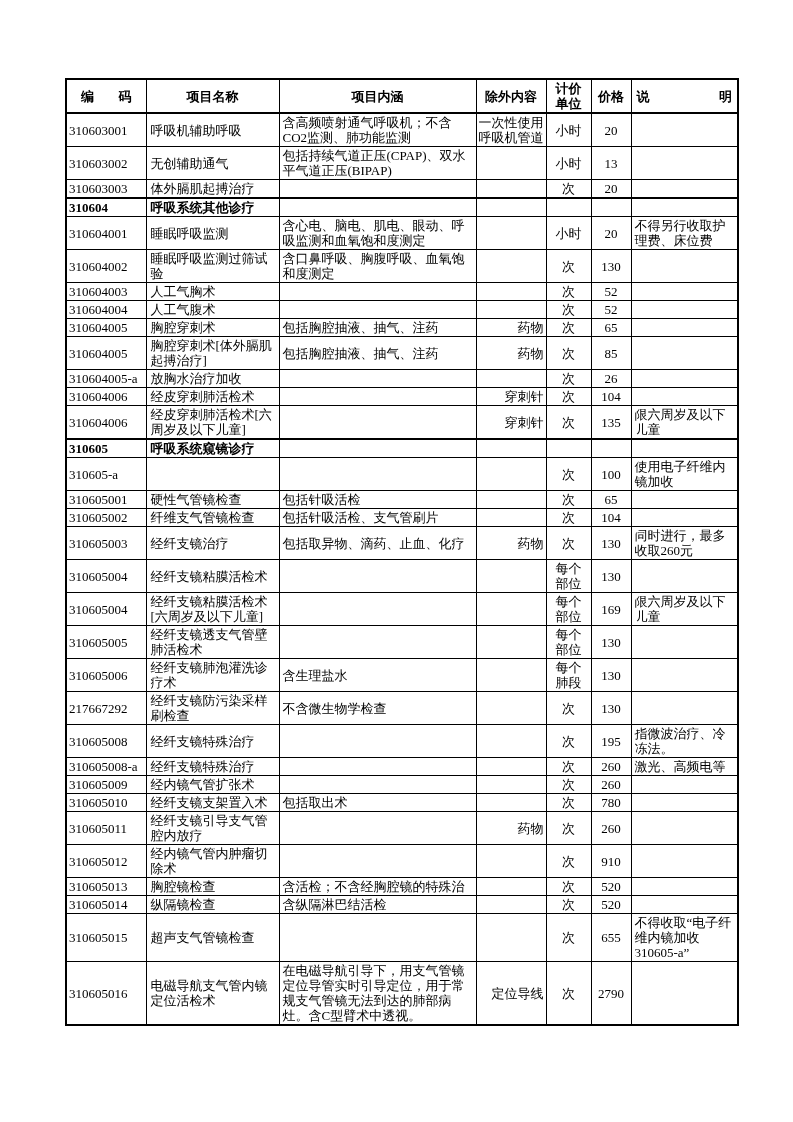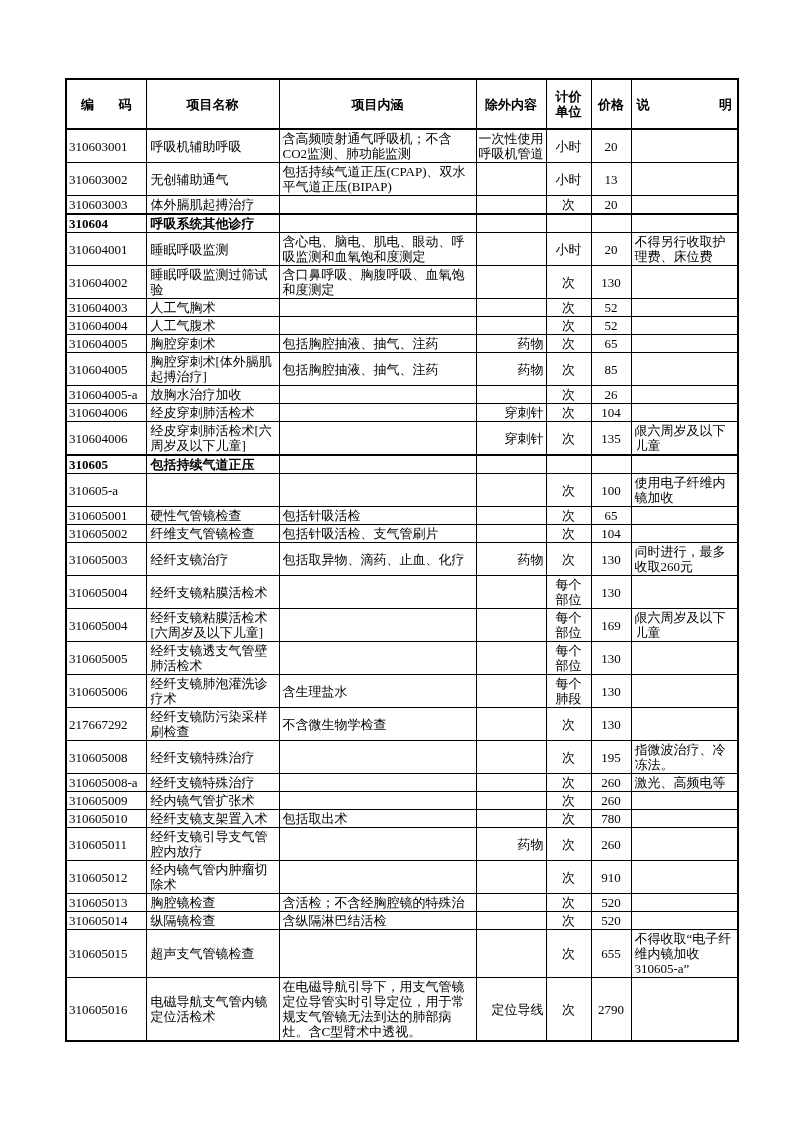--- a/index.html
+++ b/index.html
@@ -27,21 +27,21 @@
     border: 1px solid #000;
     vertical-align: middle;
     line-height: 15px;
     padding: 1px 3px;
     word-break: break-word;
     overflow: hidden;
   }
   .price-table thead th {
     font-weight: bold;
     text-align: center;
-    height: 50px;
+    height: 34px;
     border-bottom: 2px solid #000;
   }
   th.h-code {
     text-align: justify;
     -moz-text-align-last: justify;
     text-align-last: justify;
     padding: 1px 14px;
   }
   th.h-unit { white-space: pre-line; padding: 1px 1px; }
   th.h-note {
@@ -201,21 +201,21 @@
       <td class="c-code">310604006</td>
       <td class="c-name">经皮穿刺肺活检术[六周岁及以下儿童]</td>
       <td class="c-content"></td>
       <td class="c-excluded">穿刺针</td>
       <td class="c-unit">次</td>
       <td class="c-price">135</td>
       <td class="c-note">限六周岁及以下儿童</td>
     </tr>
         <tr class="section">
       <td class="c-code">310605</td>
-      <td class="c-name">包括持续气道正压</td>
+      <td class="c-name">呼吸系统窥镜诊疗</td>
       <td class="c-content"></td>
       <td class="c-excluded"></td>
       <td class="c-unit"></td>
       <td class="c-price"></td>
       <td class="c-note"></td>
     </tr>
         <tr>
       <td class="c-code">310605-a</td>
       <td class="c-name"></td>
       <td class="c-content"></td>

